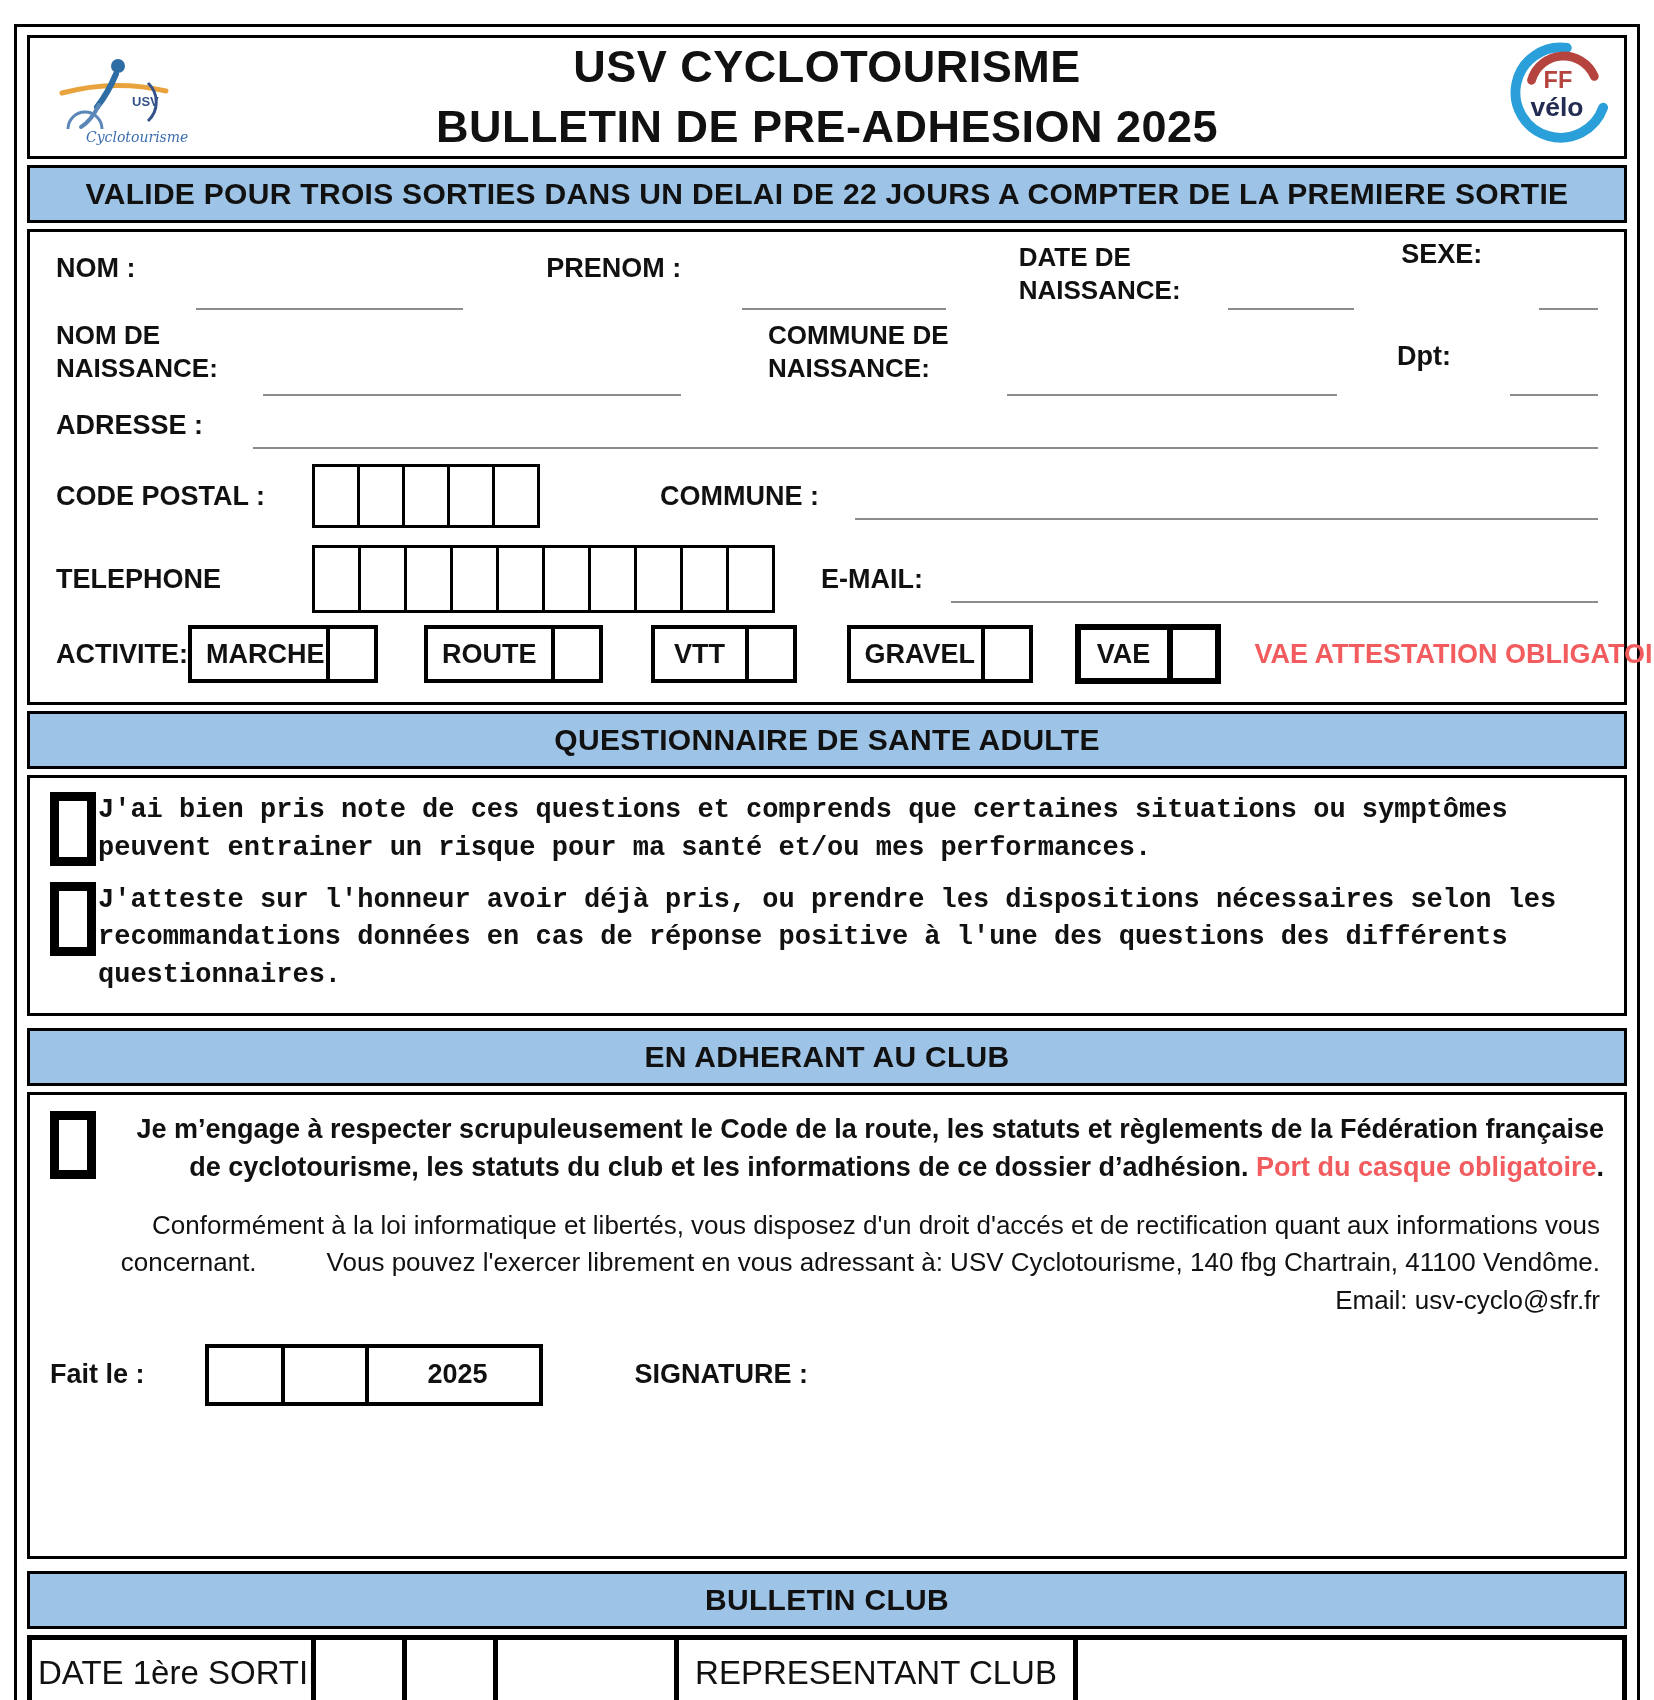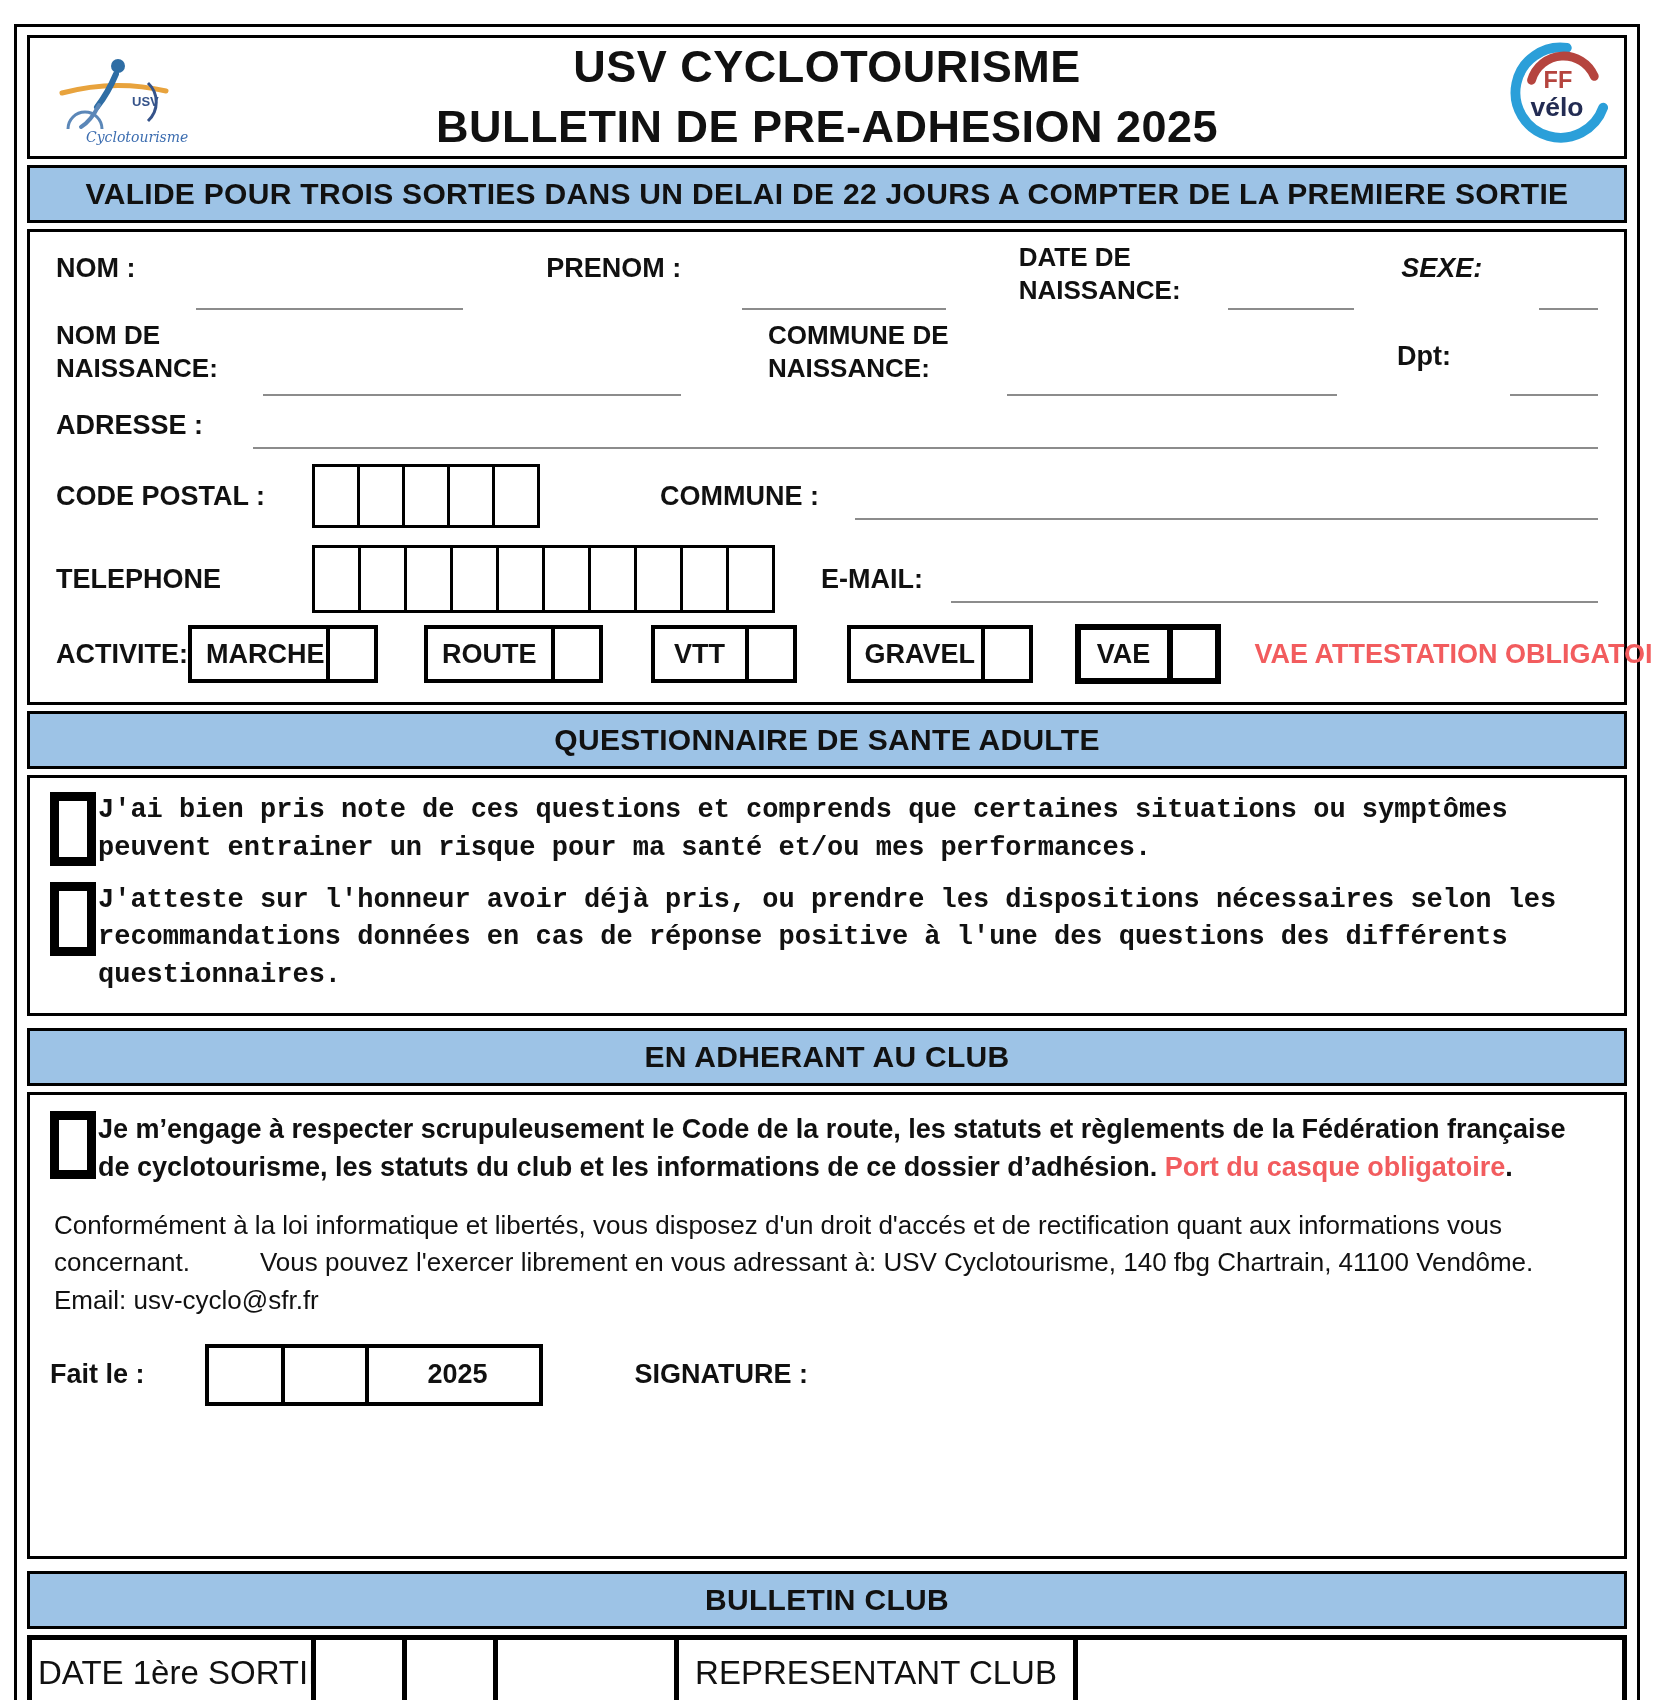--- a/index.html
+++ b/index.html
@@ -95,21 +95,21 @@
 
   <div class="info-box gapb">
 
     <div class="row rowA" style="height:62px;">
       <span class="lbl" style="margin-bottom:26px;">NOM :</span>
       <div class="line" style="width:400px;margin-left:14px;"></div>
       <span class="lbl" style="margin-left:36px;margin-bottom:26px;">PRENOM :</span>
       <div class="line" style="width:305px;margin-left:14px;"></div>
       <span class="stack" style="width:168px;margin-left:26px;margin-bottom:4px;">DATE DE NAISSANCE:</span>
       <div class="line" style="width:190px;"></div>
-      <span class="lbl" style="margin-left:auto;margin-bottom:26px;font-style:italic;">SEXE:</span>
+      <span class="lbl" style="margin-left:auto;margin-bottom:40px;">SEXE:</span>
       <div class="line" style="width:88px;margin-left:10px;"></div>
     </div>
 
     <div class="row rowB" style="height:86px;">
       <span class="stack" style="width:152px;margin-bottom:12px;">NOM DE NAISSANCE:</span>
       <div class="line" style="width:418px;margin-left:8px;"></div>
       <span class="stack" style="width:192px;margin-left:40px;margin-bottom:12px;">COMMUNE DE NAISSANCE:</span>
       <div class="line" style="width:330px;"></div>
       <span class="lbl" style="margin-left:auto;margin-bottom:24px;">Dpt:</span>
       <div class="line" style="width:88px;margin-left:12px;"></div>
@@ -189,21 +189,21 @@
     <div class="chk-item" style="margin-top:14px;">
       <div class="chkbox"></div>
       <div class="chk-text">J'atteste sur l'honneur avoir déjà pris, ou prendre les dispositions nécessaires selon les recommandations données en cas de réponse positive à l'une des questions des différents questionnaires.</div>
     </div>
   </div>
 
   <div class="banner gapb">
     <span>EN ADHERANT AU CLUB</span>
   </div>
 
-  <div class="adh-box" style="margin-bottom:12px;">
+  <div class="adh-box" style="margin-bottom:12px;text-align:right;">
     <div class="chk-item">
       <div class="chkbox" style="height:50px;"></div>
       <div class="chk-text"><span>Je m’engage à respecter scrupuleusement le Code de la route, les statuts et règlements de la Fédération française de cyclotourisme, les statuts du club et les informations de ce dossier d’adhésion. </span><span class="red">Port du casque obligatoire</span><span>.</span></div>
     </div>
     <p class="cnil"><span>Conformément à la loi informatique et libertés, vous disposez d'un droit d'accés et de rectification quant aux informations vous concernant.</span><span class="cnil-gap"></span><span>Vous pouvez l'exercer librement en vous adressant à: USV Cyclotourisme, 140 fbg Chartrain, 41100 Vendôme. Email: usv-cyclo@sfr.fr</span></p>
     <div class="faitle-row">
       <span class="lbl">Fait le :</span>
       <div class="date-box">
         <div class="date-cell"></div>
         <div class="date-cell"></div>

